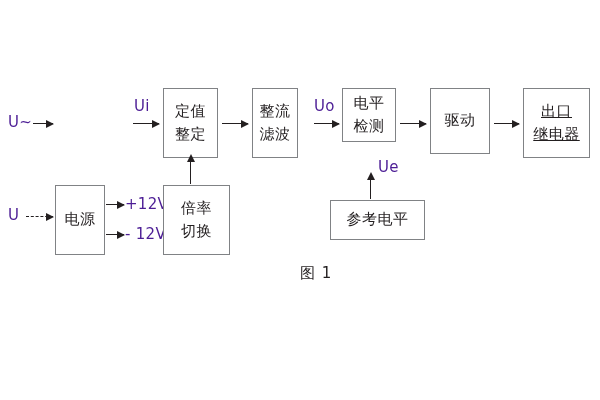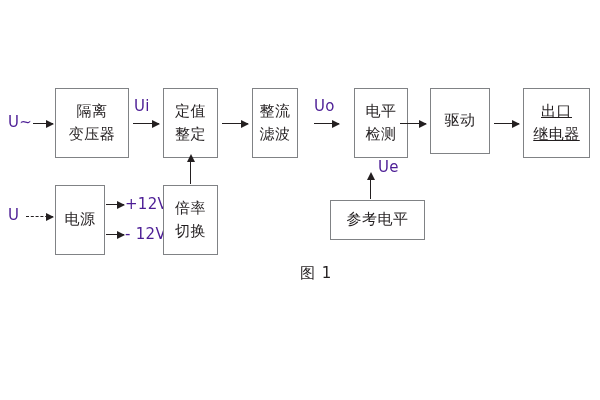--- a/index.html
+++ b/index.html
@@ -94,44 +94,40 @@
 </style>
 </head>
 <body>
 
 <div id="diagram">
 
   <div class="lbl lbl-big" style="left:8px; top:113px;">U~</div>
 
   <div class="arrow-h" style="left:33px; top:123px; width:20px;"></div>
 
-  <div class="box" style="left:55px; top:88px; width:74px; height:70px;">
-    <span class="ln">隔离</span>
-    <span class="ln">变压器</span>
-  </div>
 
   <div class="lbl lbl-big" style="left:134px; top:97px;">Ui</div>
   <div class="arrow-h" style="left:133px; top:123px; width:26px;"></div>
 
   <div class="box" style="left:163px; top:88px; width:55px; height:70px;">
     <span class="ln">定值</span>
     <span class="ln">整定</span>
   </div>
 
   <div class="arrow-h" style="left:222px; top:123px; width:26px;"></div>
 
   <div class="box" style="left:252px; top:88px; width:46px; height:70px;text-align:right;">
     <span class="ln">整流</span>
     <span class="ln">滤波</span>
   </div>
 
   <div class="lbl lbl-big" style="left:314px; top:97px;text-align:right;">Uo</div>
   <div class="arrow-h" style="left:314px; top:123px; width:25px;"></div>
 
-  <div class="box" style="left:342px; top:88px; width:54px; height:70px;margin-left:12px;">
+  <div class="box" style="left:342px; top:88px; width:54px; height:54px;">
     <span class="ln">电平</span>
     <span class="ln">检测</span>
   </div>
 
   <div class="arrow-h" style="left:400px; top:123px; width:26px;"></div>
 
   <div class="box" style="left:430px; top:88px; width:60px; height:66px;">
     <span class="ln">驱动</span>
   </div>
 
@@ -149,21 +145,21 @@
   <div class="box" style="left:55px; top:185px; width:50px; height:70px;">
     <span class="ln">电源</span>
   </div>
 
   <div class="arrow-h" style="left:106px; top:204px; width:18px;"></div>
   <div class="lbl lbl-big" style="left:125px; top:195px;">+12V</div>
 
   <div class="arrow-h" style="left:106px; top:234px; width:18px;"></div>
   <div class="lbl lbl-big" style="left:125px; top:225px;">- 12V</div>
 
-  <div class="box" style="left:163px; top:185px; width:55px; height:70px;">
+  <div class="box" style="left:163px; top:185px; width:67px; height:70px;">
     <span class="ln">倍率</span>
     <span class="ln">切换</span>
   </div>
 
   <div class="arrow-v" style="left:190px; top:162px; height:22px;"></div>
 
   <div class="box" style="left:330px; top:200px; width:95px; height:40px;">
     <span class="ln">参考电平</span>
   </div>
 

